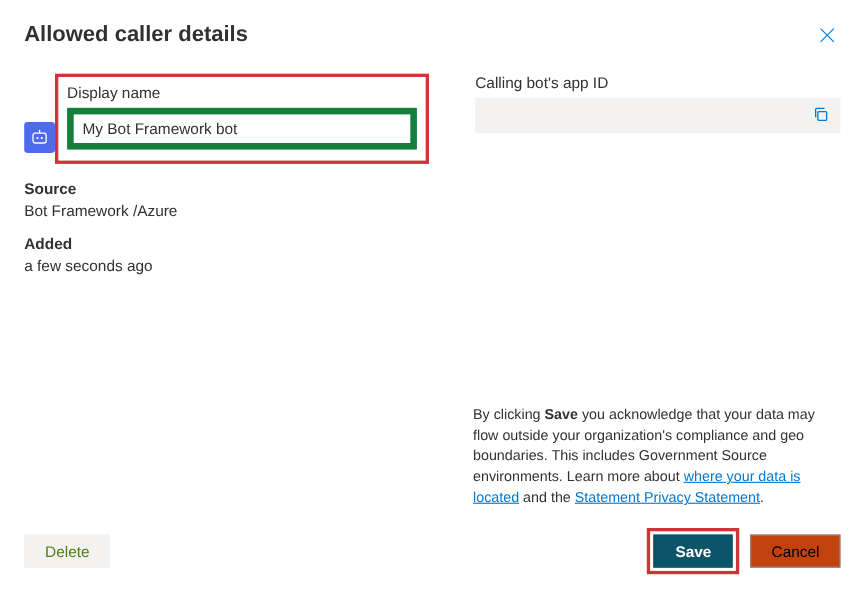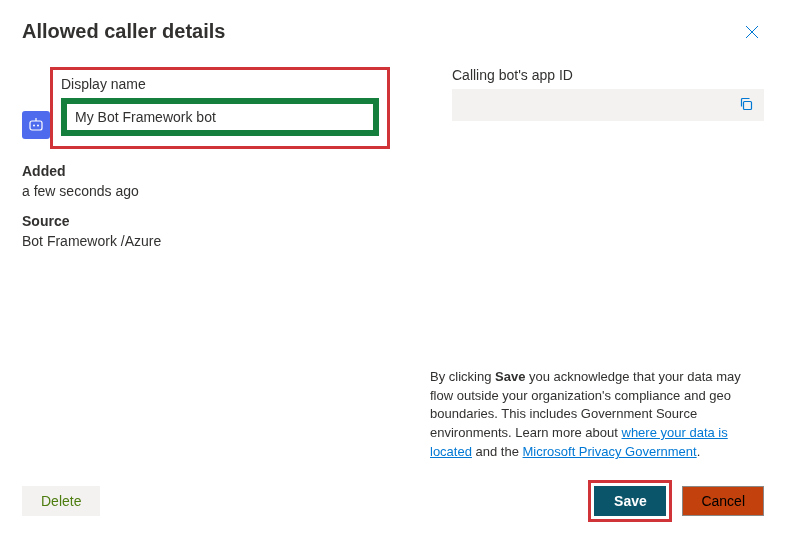--- a/index.html
+++ b/index.html
@@ -26,21 +26,21 @@
     }
     .close-btn {
       background: none;
       border: none;
       cursor: pointer;
       padding: 4px;
       color: #0078d4;
     }
     .columns {
       display: flex;
-      gap: 34px;
+      gap: 14px;
     }
     .col-left {
       flex: 0 0 368px;
     }
     .col-right {
       flex: 1;
       margin-left: 28px;
     }
     .field-label {
       font-size: 14px;
@@ -197,27 +197,27 @@
           <line x1="9" y1="2" x2="9" y2="5"></line>
         </svg>
       </div>
       <div class="highlight-box" style="flex:1">
         <label class="field-label">Display name</label>
         <input type="text" class="text-input" value="My Bot Framework bot" style="">
       </div>
     </div>
 
     <div class="meta-block">
+      <div class="meta-label">Source</div>
+      <div class="meta-value">Bot Framework /Azure</div>
+    </div>
+
+    <div class="meta-block">
       <div class="meta-label">Added</div>
       <div class="meta-value">a few seconds ago</div>
-    </div>
-
-    <div class="meta-block">
-      <div class="meta-label">Source</div>
-      <div class="meta-value">Bot Framework /Azure</div>
     </div>
 
   </div>
 
   <div class="col-right">
     <label class="field-label">Calling bot's app ID</label>
     <div class="appid-row">
       <input type="text" class="appid-field" readonly="" value="" style="">
       <button class="copy-btn">
         <span>
@@ -225,21 +225,21 @@
             <rect x="5.5" y="5.5" width="8" height="8" rx="1"></rect>
             <path d="M3.5 10.5 V3.5 a1 1 0 0 1 1 -1 H11.5"></path>
           </svg>
         </span>
       </button>
     </div>
   </div>
 </div>
 
 <div class="disclaimer">
-  <span>By clicking </span><strong>Save</strong><span> you acknowledge that your data may flow outside your organization's compliance and geo boundaries. This includes Government Source environments. Learn more about </span><a href="#">where your data is located</a><span> and the </span><a href="#">Microsoft Privacy Government</a><span>.</span>
+  <span>By clicking </span><strong>Save</strong><span> you acknowledge that your data may flow outside your organization's compliance and geo boundaries. This includes Government Source environments. Learn more about </span><a href="#">where your data is located</a><span> and the </span><a href="#">Statement Privacy Statement</a><span>.</span>
 </div>
 
 <div class="footer">
   <button class="btn btn-delete">Delete</button>
   <div class="footer-right">
     <span class="highlight-wrap">
       <button class="btn btn-primary">Save</button>
     </span>
     <button class="btn">Cancel</button>
   </div>

